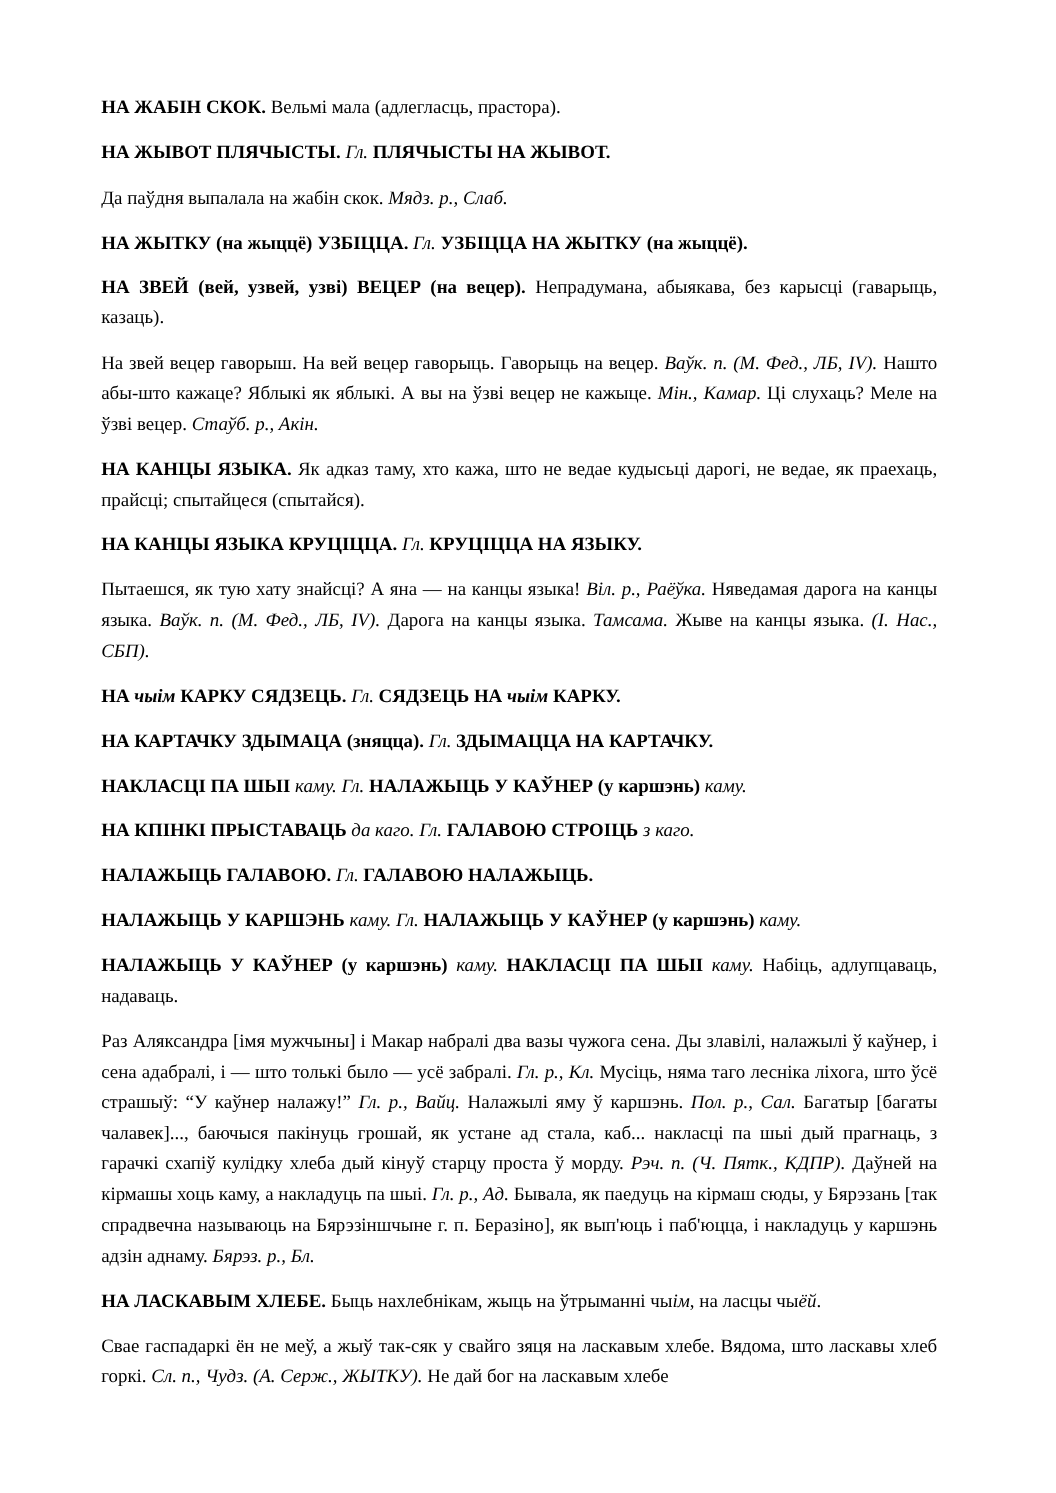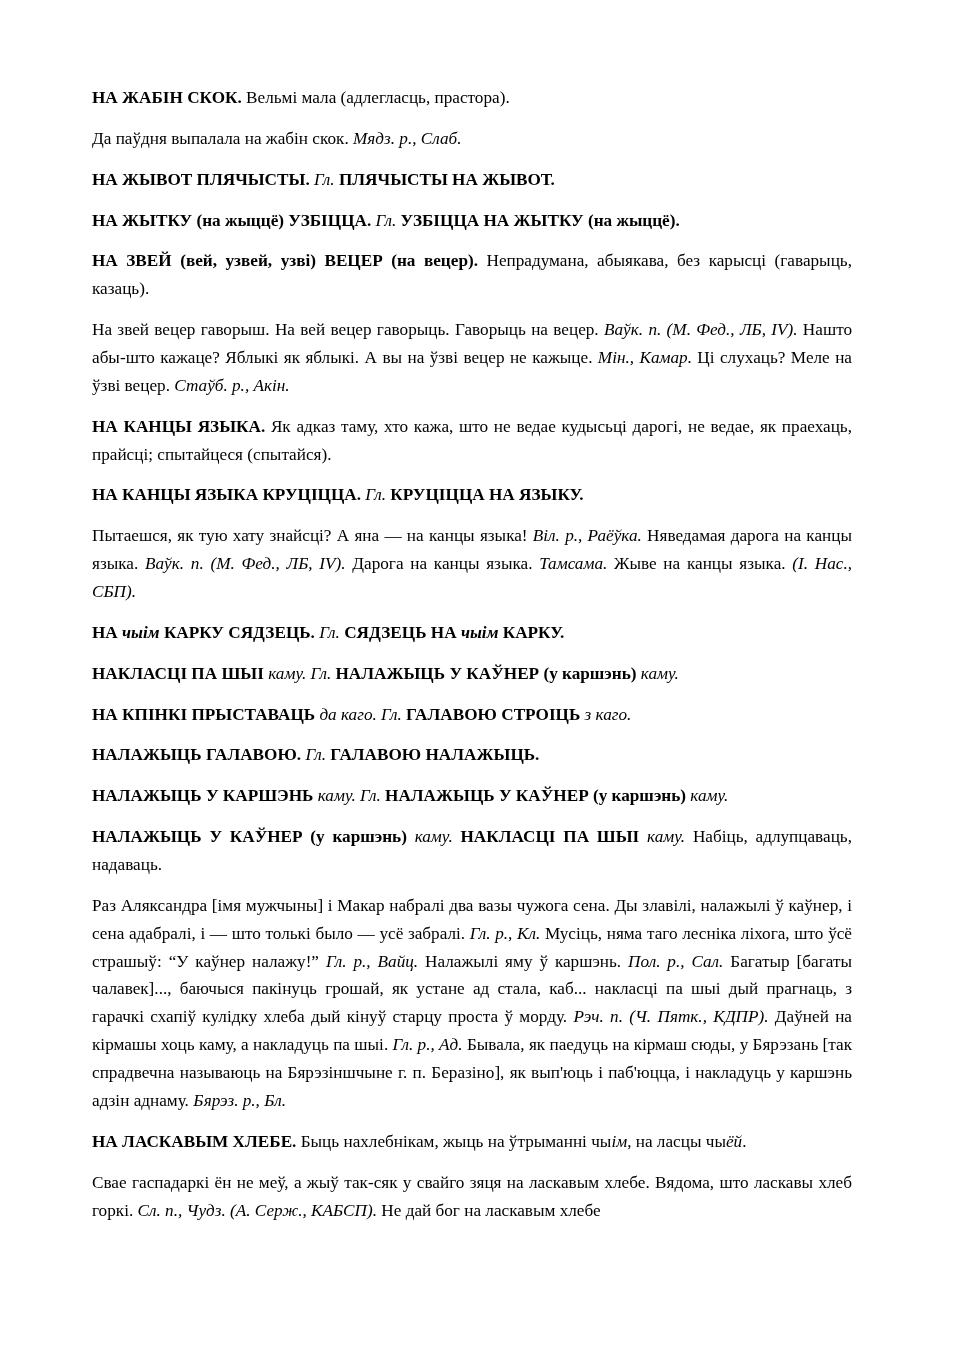--- a/index.html
+++ b/index.html
@@ -41,26 +41,26 @@
 </style>
 </head>
 <body>
 
 <div id="page">
 
   <p class="entry">
     <b>НА ЖАБІН СКОК.</b><span> Вельмі мала (адлегласць, прастора).</span>
   </p>
 
+  <p class="entry">
+    <b>НА ЖЫВОТ ПЛЯЧЫСТЫ.</b><i> Гл.</i><b> ПЛЯЧЫСТЫ НА ЖЫВОТ.</b>
+  </p>
+
   <p class="entry quote">
     <span>Да паўдня выпалала на жабін скок. </span><i>Мядз. р., Слаб.</i>
-  </p>
-
-  <p class="entry">
-    <b>НА ЖЫВОТ ПЛЯЧЫСТЫ.</b><i> Гл.</i><b> ПЛЯЧЫСТЫ НА ЖЫВОТ.</b>
   </p>
 
   <p class="entry">
     <b>НА ЖЫТКУ (на жыццё) УЗБІЦЦА.</b><i> Гл.</i><b> УЗБІЦЦА НА ЖЫТКУ (на жыццё).</b>
   </p>
 
   <p class="entry">
     <b>НА ЗВЕЙ (вей, узвей, узві) ВЕЦЕР (на вецер).</b><span> Непрадумана, абыякава, без карысці (гаварыць, казаць).</span>
   </p>
 
@@ -78,20 +78,23 @@
   </p>
 
   <p class="entry quote">
     <span>Пытаешся, як тую хату знайсці? А яна — на канцы языка! </span><i>Віл. р., Раёўка.</i><span> Няведамая дарога на канцы языка. </span><i>Ваўк. п. (М. Фед., ЛБ, IV).</i><span> Дарога на канцы языка. </span><i>Тамсама.</i><span> Жыве на канцы языка. </span><i>(І. Нас., СБП).</i>
   </p>
 
   <p class="entry">
     <b>НА </b><b><i>чыім</i></b><b> КАРКУ СЯДЗЕЦЬ.</b><i> Гл.</i><b> СЯДЗЕЦЬ НА </b><b><i>чыім</i></b><b> КАРКУ.</b>
   </p>
 
+  <p class="entry">
+    <b>НА КАРТАЧКУ ЗДЫМАЦА (зняцца).</b><i> Гл.</i><b> ЗДЫМАЦЦА НА КАРТАЧКУ.</b>
+  </p>
 
   <p class="entry">
     <b>НАКЛАСЦІ ПА ШЫІ</b><i> каму.</i><i> Гл.</i><b> НАЛАЖЫЦЬ У КАЎНЕР (у каршэнь)</b><i> каму.</i>
   </p>
 
   <p class="entry">
     <b>НА КПІНКІ ПРЫСТАВАЦЬ</b><i> да каго.</i><i> Гл.</i><b> ГАЛАВОЮ СТРОІЦЬ</b><i> з каго.</i>
   </p>
 
   <p class="entry">
@@ -109,16 +112,16 @@
   <p class="entry quote">
     <span>Раз Аляксандра [імя мужчыны] і Макар набралі два вазы чужога сена. Ды злавілі, налажылі ў каўнер, і сена адабралі, і — што толькі было — усё забралі. </span><i>Гл. р., Кл.</i><span> Мусіць, няма таго лесніка ліхога, што ўсё страшыў: “У каўнер налажу!” </span><i>Гл. р., Вайц.</i><span> Налажылі яму ў каршэнь. </span><i>Пол. р., Сал.</i><span> Багатыр [багаты чалавек]..., баючыся пакінуць грошай, як устане ад стала, каб... накласці па шыі дый прагнаць, з гарачкі схапіў кулідку хлеба дый кінуў старцу проста ў морду. </span><i>Рэч. п. (Ч. Пятк., КДПР).</i><span> Даўней на кірмашы хоць каму, а накладуць па шыі. </span><i>Гл. р., Ад.</i><span> Бывала, як паедуць на кірмаш сюды, у Бярэзань [так спрадвечна называюць на Бярэзіншчыне г. п. Беразіно], як вып'юць і паб'юцца, і накладуць у каршэнь адзін аднаму. </span><i>Бярэз. р., Бл.</i>
   </p>
 
 
   <p class="entry">
     <b>НА ЛАСКАВЫМ ХЛЕБЕ.</b><span> Быць нахлебнікам, жыць на ўтрыманні </span><span>чы<i>ім</i></span><span>, на ласцы </span><span>чы<i>ёй</i></span><span>.</span>
   </p>
 
   <p class="entry quote">
-    <span>Свае гаспадаркі ён не меў, а жыў так-сяк у свайго зяця на ласкавым хлебе. Вядома, што ласкавы хлеб горкі. </span><i>Сл. п., Чудз. (А. Серж., КАБСП).</i><span> Не дай бог на ласкавым хлебе</span>
+    <span>Свае гаспадаркі ён не меў, а жыў так-сяк у свайго зяця на ласкавым хлебе. Вядома, што ласкавы хлеб горкі. </span><i>Сл. п., Чудз. (А. Серж., ЖЫТКУ).</i><span> Не дай бог на ласкавым хлебе</span>
   </p>
 
 </div>
 
 </body></html>

